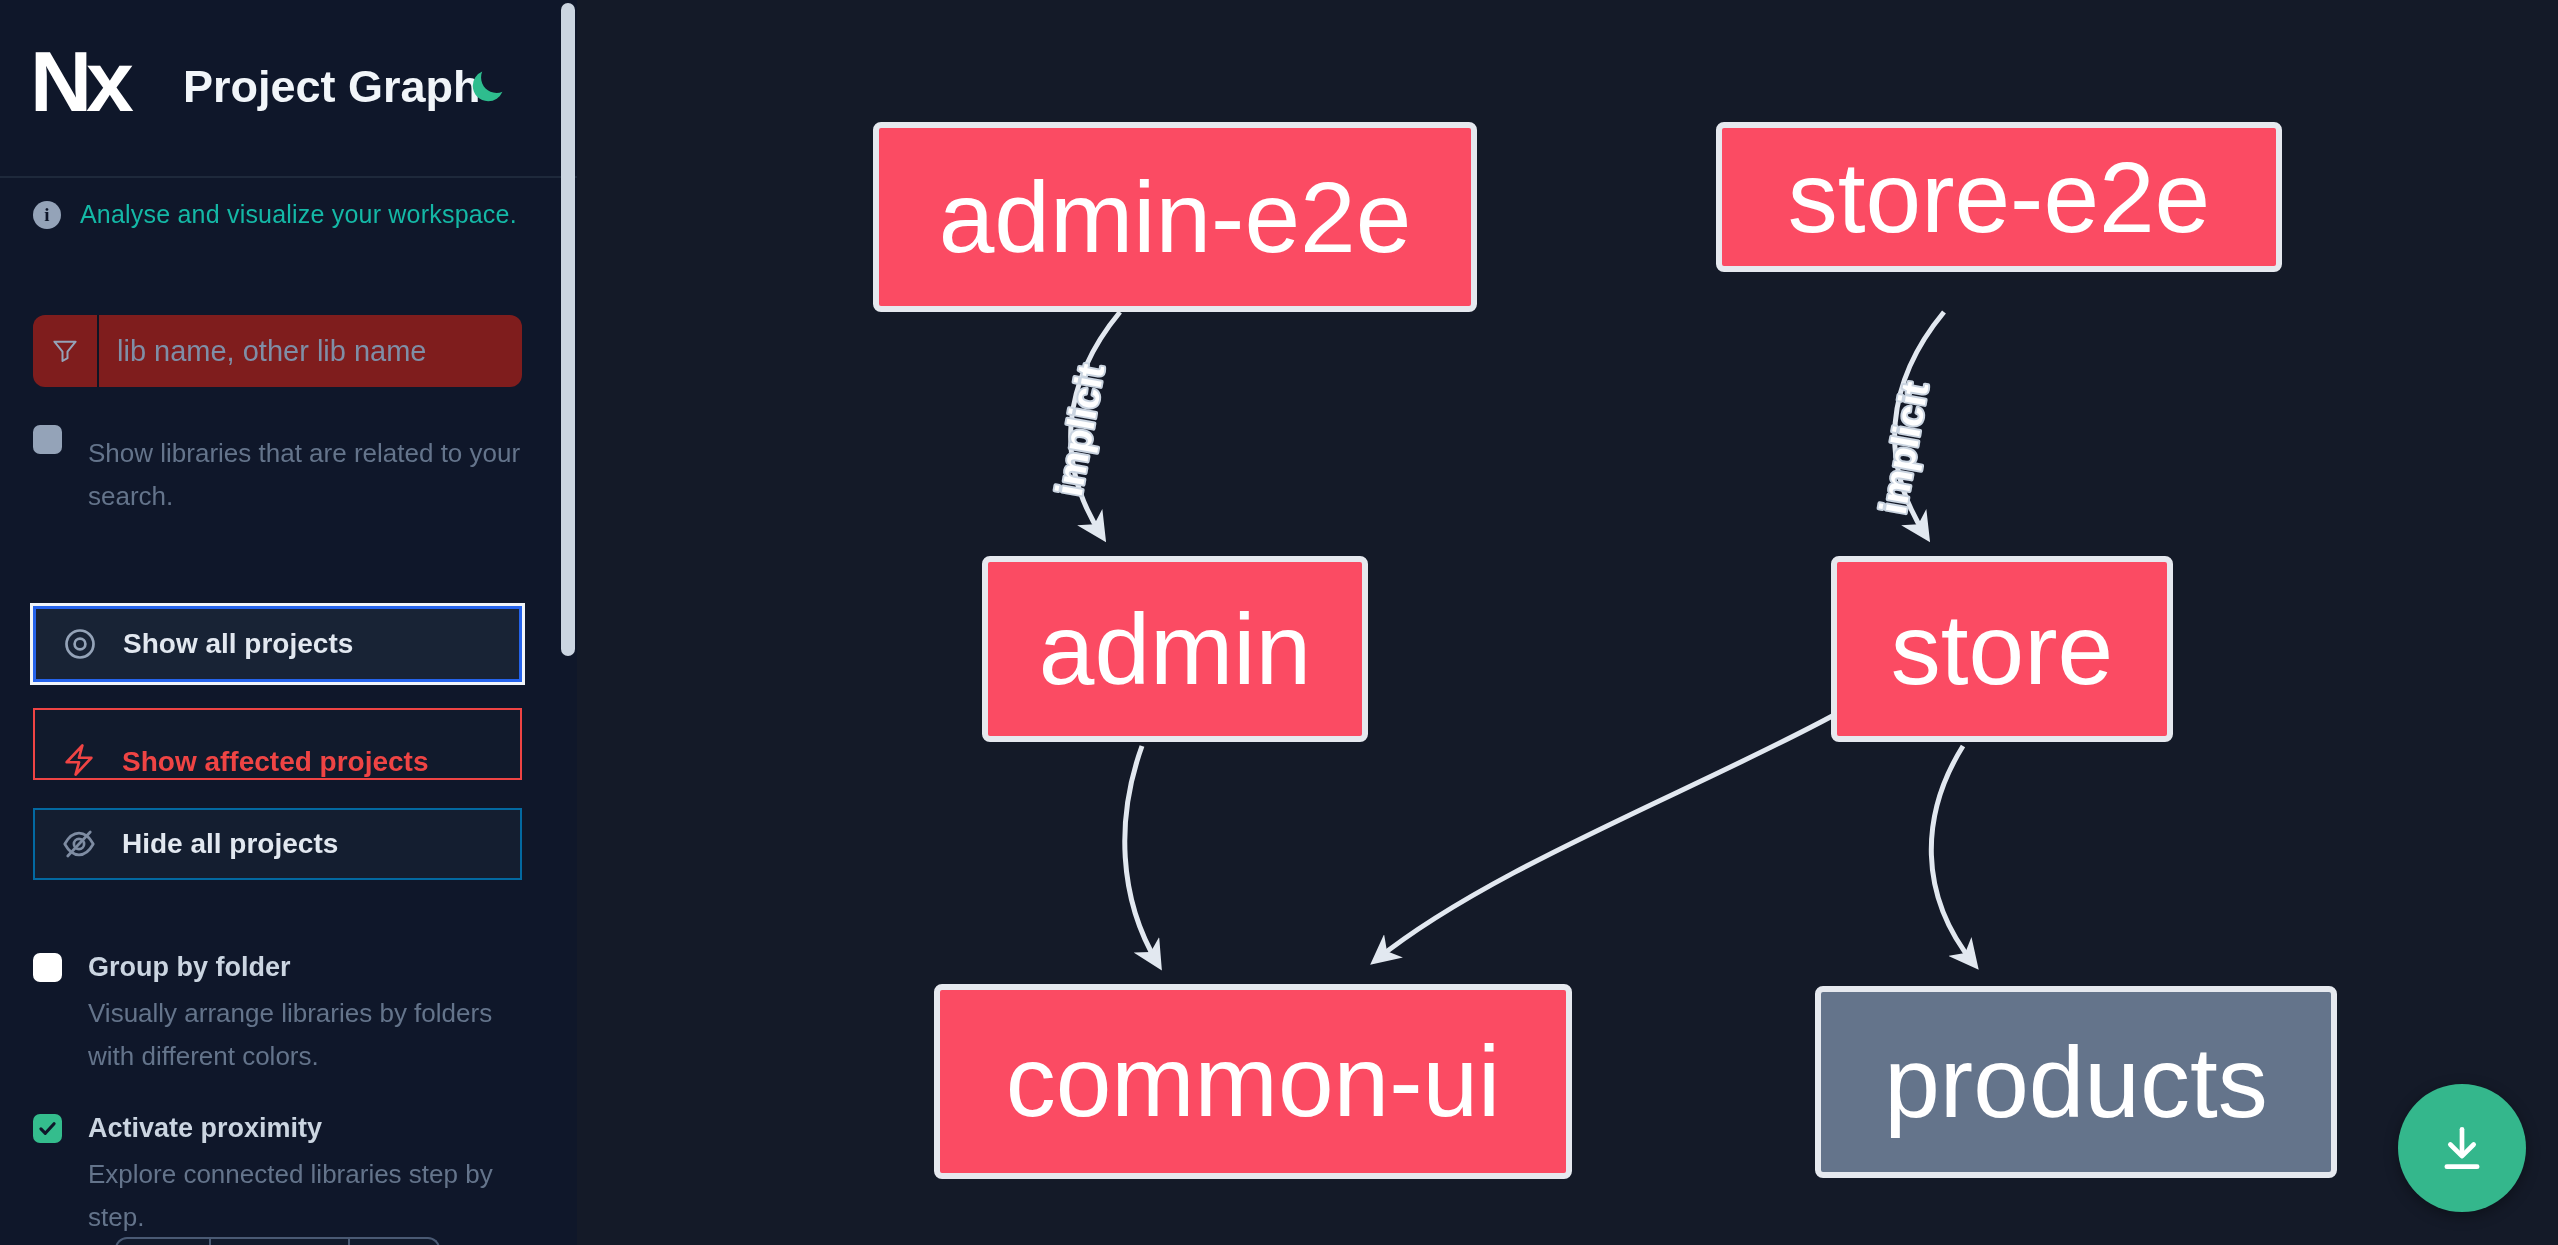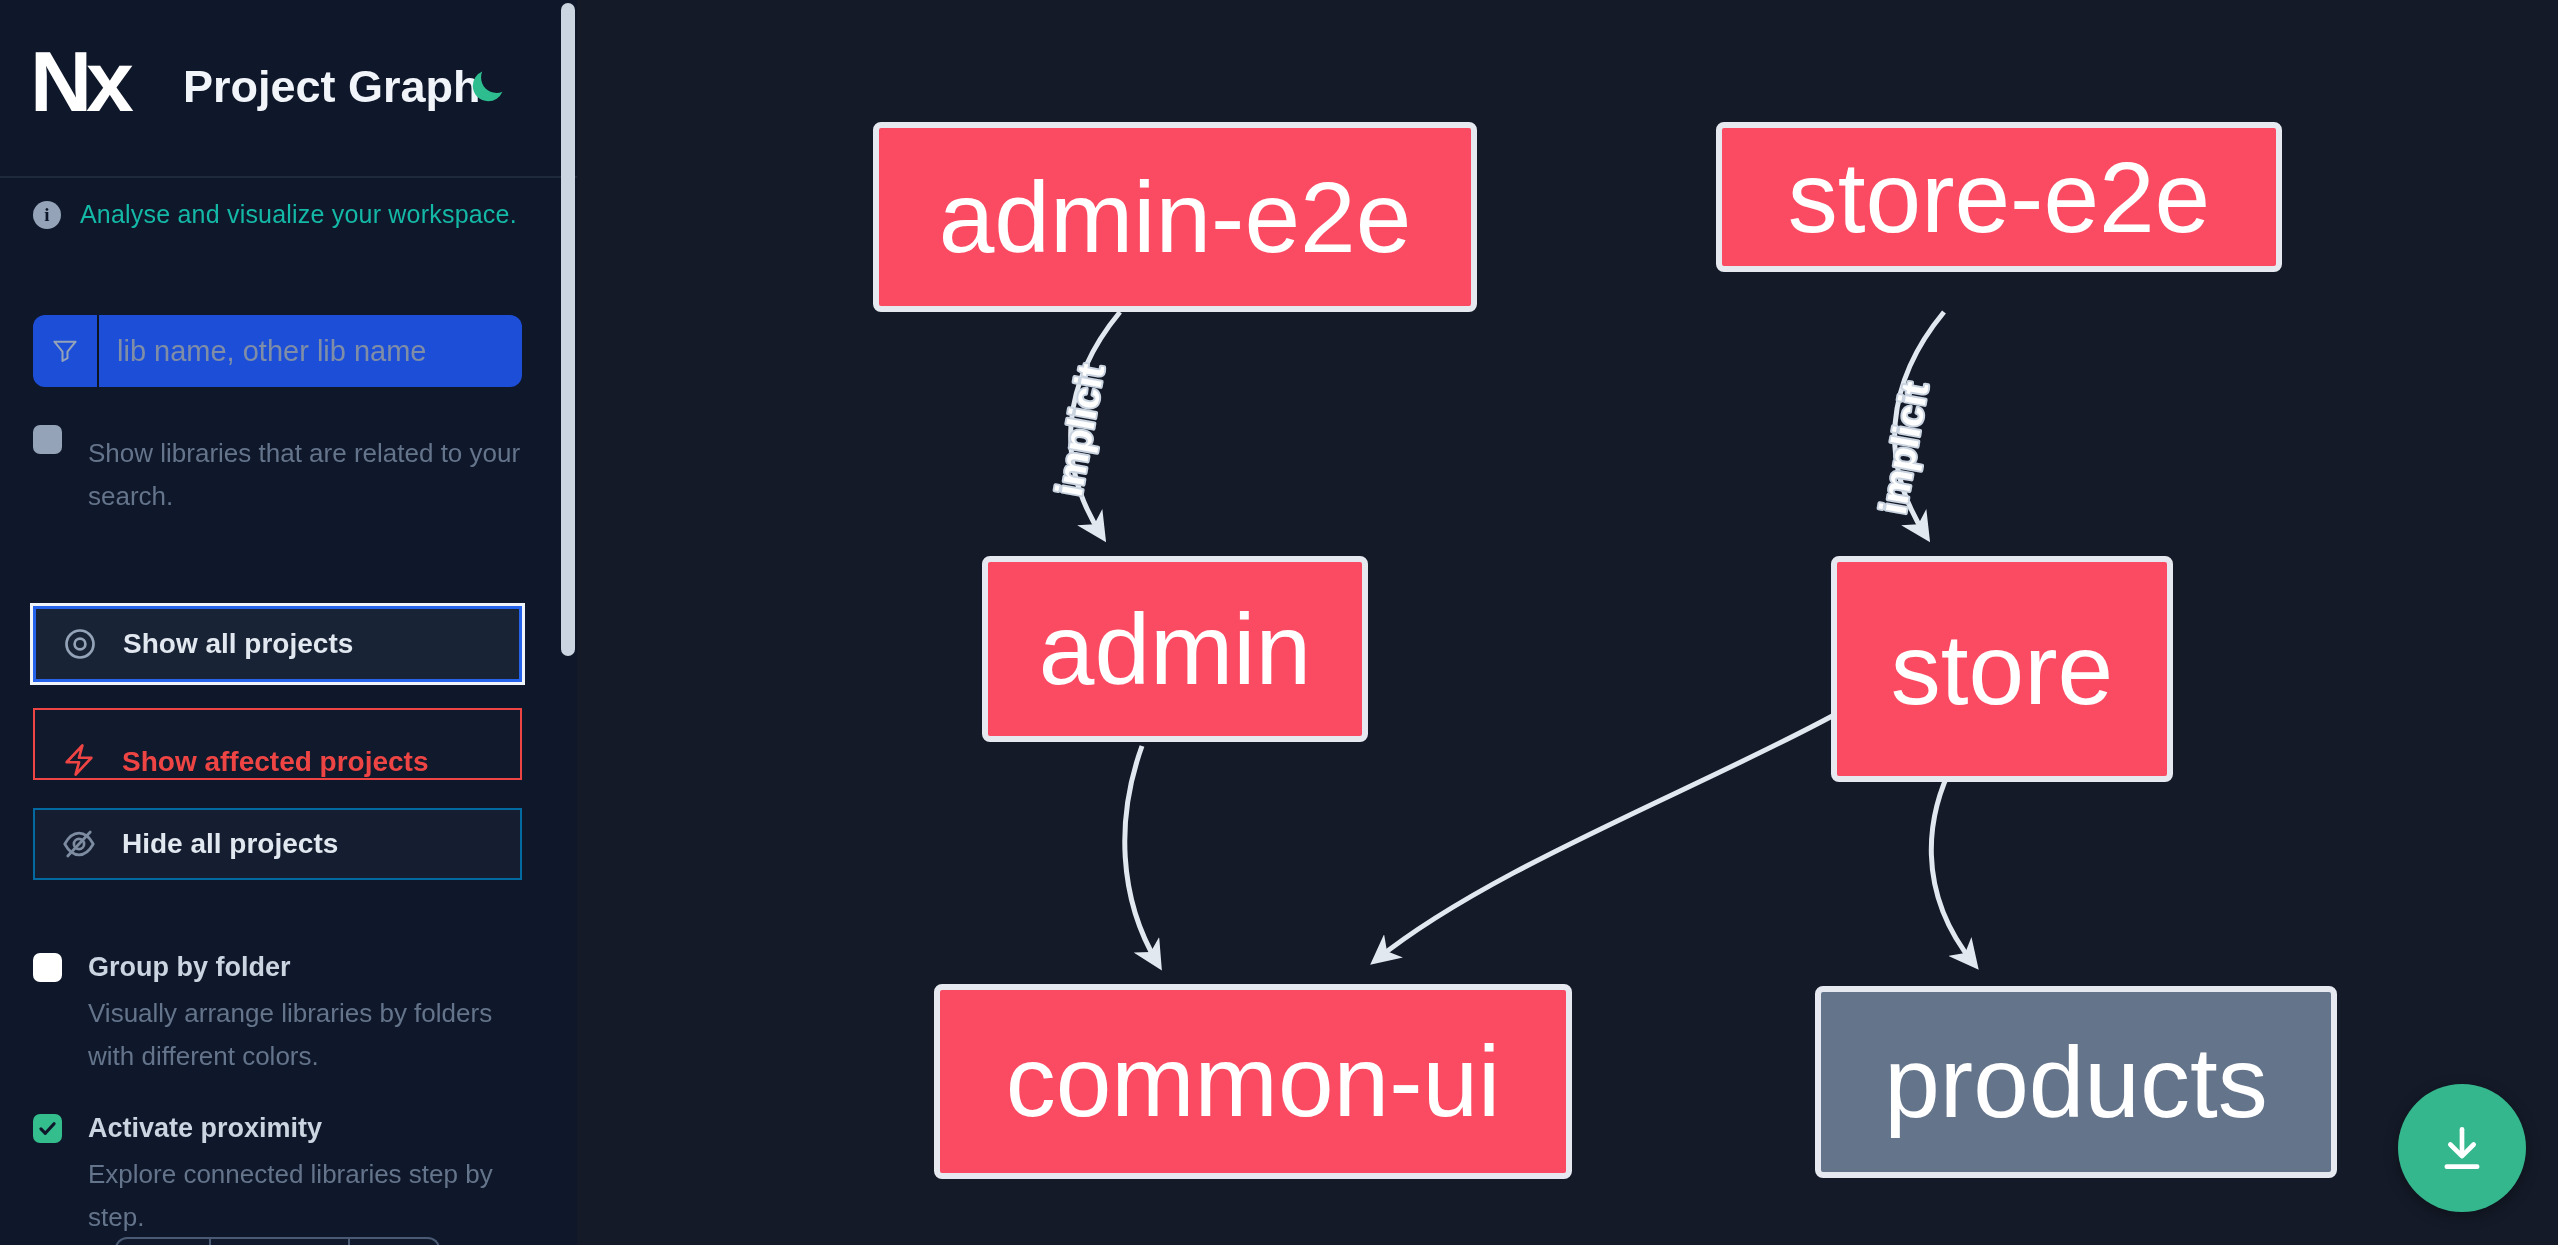--- a/index.html
+++ b/index.html
@@ -10,21 +10,21 @@
   .sidebar { position:absolute; left:0; top:0; width:577px; height:1245px; background:#0f172a; z-index:5; }
   .logo { position:absolute; left:30px; top:38px; font-size:86px; font-weight:800; color:#ffffff; letter-spacing:-6px; line-height:1; }
   .app-title { position:absolute; left:183px; top:60px; font-size:45px; font-weight:700; color:#f1f5f9; line-height:1.2; }
   .theme-btn { position:absolute; left:458px; top:58px; width:58px; height:58px; background:none; border:none; cursor:pointer; display:flex; align-items:center; justify-content:center; }
   .header-divider { position:absolute; left:0; top:176px; width:577px; height:2px; background:#1e293b; }
 
   .info-row { position:absolute; left:33px; top:200px; display:flex; align-items:center; gap:19px; width:500px; }
   .info-icon { width:28px; height:28px; border-radius:50%; background:#94a3b8; color:#0f172a; font-weight:800; font-size:19px; display:flex; align-items:center; justify-content:center; font-family:"Liberation Serif", serif; flex:none; }
   .tagline { font-size:25px; color:#14b8a6; letter-spacing:0.2px; }
 
-  .search-box { position:absolute; left:33px; top:315px; width:489px; height:72px; background:#1d4ed8; border-radius:12px; display:flex; align-items:stretch; overflow:hidden; }
+  .search-box { position:absolute; left:33px; top:315px; width:489px; height:72px; background:#7f1d1d; border-radius:12px; display:flex; align-items:stretch; overflow:hidden; }
   .funnel-seg { width:66px; display:flex; align-items:center; justify-content:center; border-right:2px solid #0d1524; flex:none; }
   .search-input { flex:1; background:transparent; border:none; outline:none; color:#cbd5e1; font-size:29px; padding:0 10px 0 18px; font-family:"Liberation Sans", sans-serif; }
   .search-input::placeholder { color:#7f8ea6; }
 
   .check-row { position:absolute; left:33px; width:500px; }
   .checkbox { position:absolute; left:0; top:2px; width:29px; height:29px; border-radius:7px; background:#ffffff; display:flex; align-items:center; justify-content:center; cursor:pointer; }
   .checkbox.cb-muted { background:#94a3b8; }
   .checkbox .check-glyph { display:none; }
   .checkbox.checked { background:#34bd8d; }
   .checkbox.checked .check-glyph { display:block; }
@@ -44,21 +44,21 @@
   .scroll-thumb { position:absolute; left:561px; top:3px; width:14px; height:653px; border-radius:7px; background:#cbd5e1; cursor:pointer; }
 
   
   .canvas { position:absolute; left:577px; top:0; width:1981px; height:1245px; background:#141a28; overflow:hidden; }
   .edges-svg { position:absolute; left:0; top:0; }
 
   .node { position:absolute; display:flex; align-items:center; justify-content:center; border:6px solid #e6e9ef; border-radius:8px; color:#ffffff; font-size:100px; font-weight:400; letter-spacing:0; cursor:pointer; }
   .n-admin-e2e { left:296px; top:122px; width:604px; height:190px; }
   .n-store-e2e { left:1139px; top:122px; width:566px; height:150px; }
   .n-admin     { left:405px; top:556px; width:386px; height:186px; }
-  .n-store     { left:1254px; top:556px; width:342px; height:226px; }
+  .n-store     { left:1254px; top:556px; width:342px; height:186px; }
   .n-common-ui { left:357px; top:984px; width:638px; height:195px; }
   .n-products  { left:1238px; top:986px; width:522px; height:192px; }
 
   .download-fab { position:absolute; left:1821px; top:1084px; width:128px; height:128px; border-radius:50%; background:#34b78c; border:none; display:flex; align-items:center; justify-content:center; cursor:pointer; box-shadow:0 4px 14px rgba(0,0,0,0.35); }
 </style>
 </head>
 <body>
 
 <aside class="sidebar">
 

